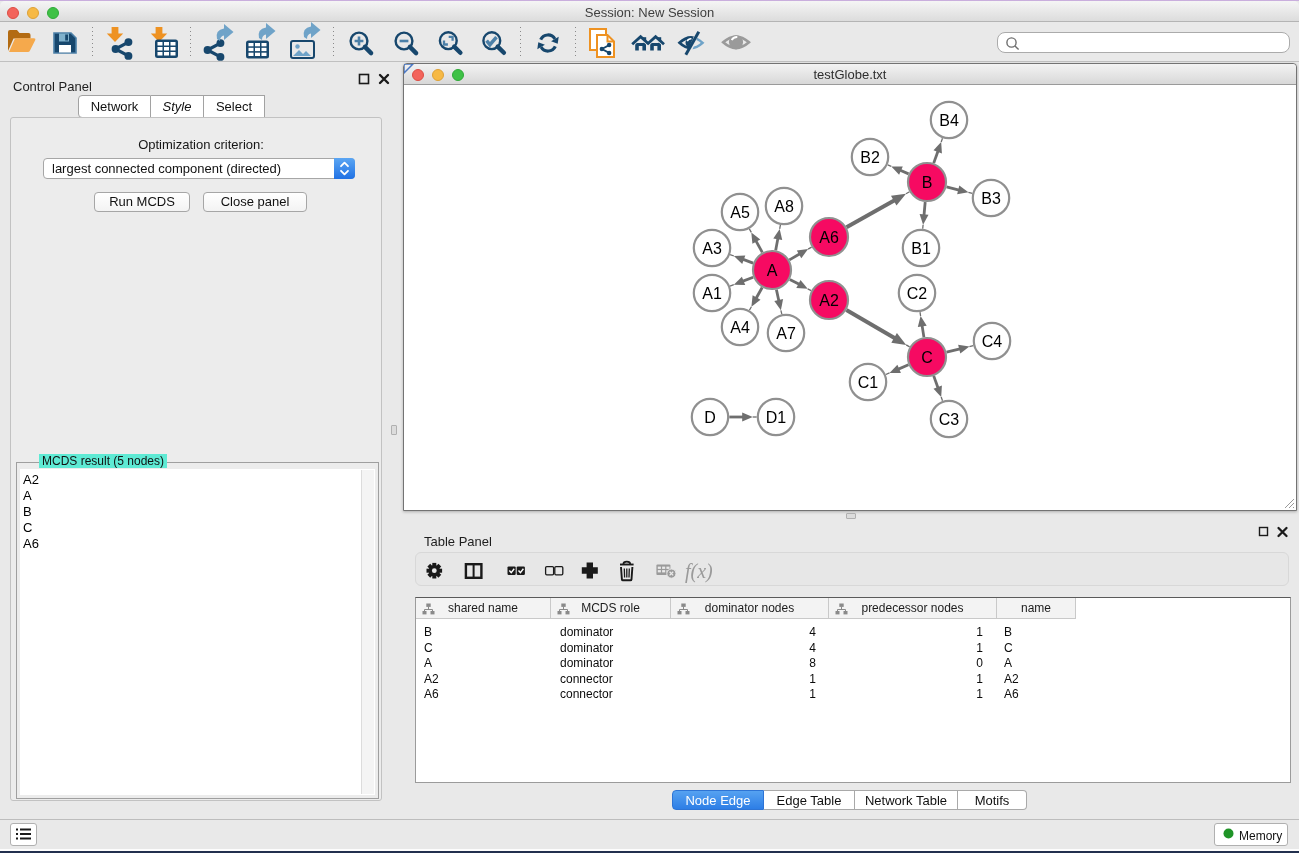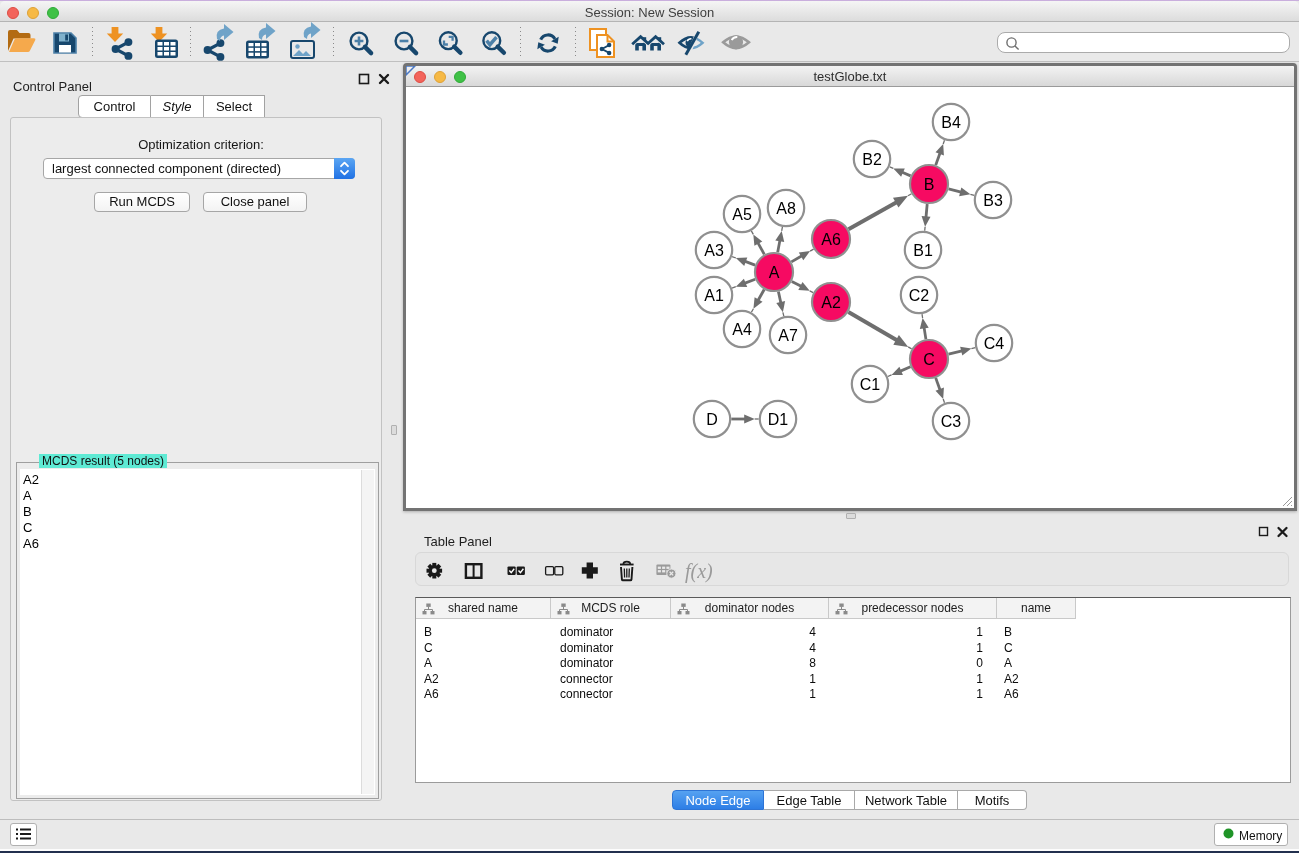--- a/index.html
+++ b/index.html
@@ -51,21 +51,21 @@
      background:#ececec; }
   #fs-legend { position:absolute; left:22px; top:-9px; background:#5eead4; padding:0 3px;
      font-size:12px; color:#111; }
   #fs-white { position:absolute; left:3px; top:6px; width:355px; height:326px; background:#fff; }
   #fs-list { position:absolute; left:3px; top:3px; font-size:13px; color:#000; line-height:16px; }
   #fs-scroll { position:absolute; right:1px; top:1px; width:13px; height:324px;
      background:#f4f4f4; border-left:1px solid #dcdcdc; }
 
   
   #netwin { left:403px; top:63px; width:894px; height:448px; background:#fff;
-     border:3px solid #737373; border-radius:4px 4px 0 0;
+     border:1px solid #737373; border-radius:4px 4px 0 0;
      box-shadow:0 1px 3px rgba(0,0,0,0.25); }
   #netbar { position:absolute; left:0; top:0; width:100%; height:21px;
      background:linear-gradient(#f3f3f3,#d8d8d8); border-bottom:1px solid #9a9a9a;
      border-radius:4px 4px 0 0; }
   #netbar .title { position:absolute; left:0; right:0; top:3px; text-align:center;
      font-size:13px; color:#2e2e2e; }
 
   
   #tablepanel { left:403px; top:519px; width:896px; height:300px; background:#e9e9e9; }
   #tptoolbar { left:12px; top:33px; width:874px; height:34px; border:1px solid #d8d8d8; border-radius:6px; background:#e7e7e7; }
@@ -222,21 +222,21 @@
   </div>
 </div>
 
 <div class="abs" id="leftpanel">
   <div class="abs panelhead" style="left:13px; top:7px;">Control Panel</div>
   <svg class="abs" style="left:358px; top:10px;" width="32" height="12" viewBox="0 0 32 12">
     <rect x="1.5" y="1.5" width="9" height="9" fill="none" stroke="#1a1a1a" stroke-width="1.6"></rect>
     <path d="M22,2 L30,10 M30,2 L22,10" stroke="#1a1a1a" stroke-width="2.4" stroke-linecap="round"></path>
   </svg>
   <div class="tabs" style="left:78px; top:32px;">
-    <div class="tab first" style="width:73px;">Control</div>
+    <div class="tab first" style="width:73px;">Network</div>
     <div class="tab" style="width:53px;font-style:italic;">Style</div>
     <div class="tab" style="width:61px;">Select</div>
     <div class="tab sel last" style="width:57px;margin-top:39px;">MCDS</div>
   </div>
   <div class="abs" id="cp-pane">
     <div class="abs" id="dropdown">largest connected component (directed)
       <div class="abs" id="dd-step">
         <svg width="21" height="21" viewBox="0 0 21 21">
           <path d="M7,8.2 L10.5,4.6 L14,8.2" fill="none" stroke="#fff" stroke-width="1.8" stroke-linecap="round" stroke-linejoin="round"></path>
           <path d="M7,12.8 L10.5,16.4 L14,12.8" fill="none" stroke="#fff" stroke-width="1.8" stroke-linecap="round" stroke-linejoin="round"></path>

